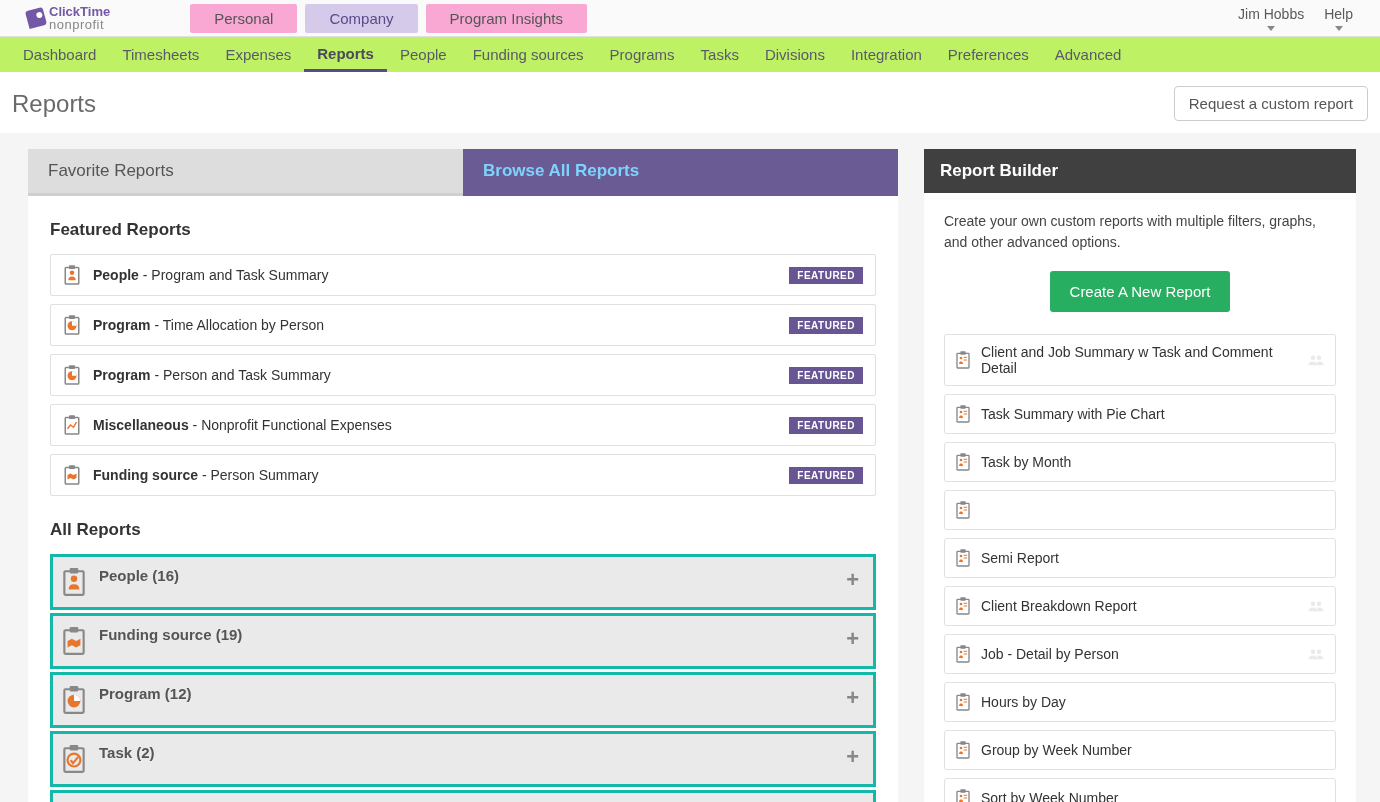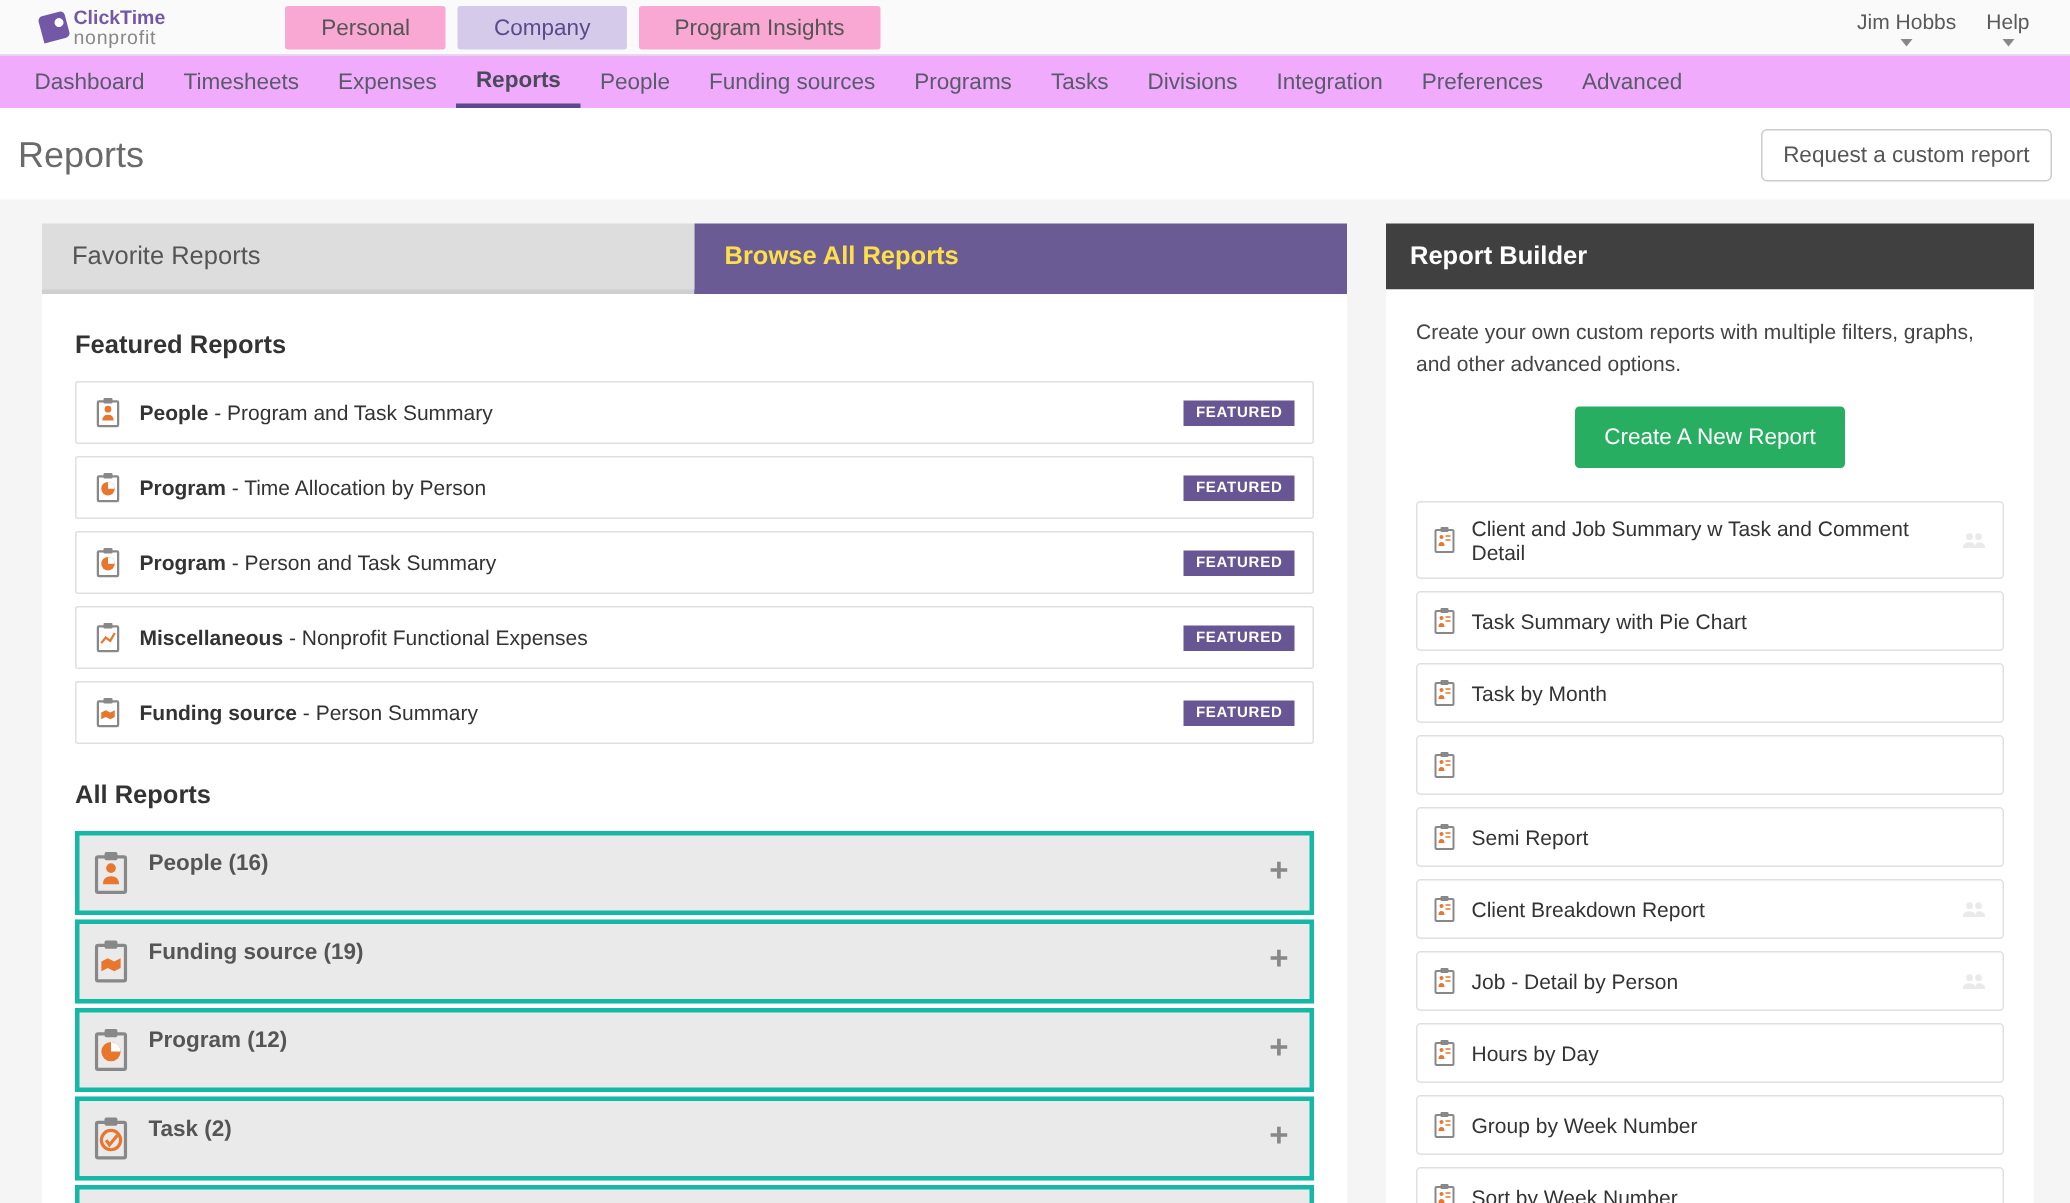--- a/index.html
+++ b/index.html
@@ -16,39 +16,39 @@
   
   .mode-tabs { display: flex; gap: 8px; }
   .mode-tab { padding: 6px 24px; background: #f9a8d4; color: #555; font-size: 15px; cursor: pointer; border-radius: 2px; }
   .mode-tab.active { background: #d6caea; color: #5b4a8a; font-weight: 500; }
   
   .user-menu { margin-left: auto; display: flex; gap: 20px; color: #5a5a5a; font-size: 14px; }
   .user-menu-item { cursor: pointer; display: flex; align-items: center; gap: 4px; flex-direction: column; }
   .caret-down { display: inline-block; width: 0; height: 0; border-left: 4px solid transparent; border-right: 4px solid transparent; border-top: 5px solid #888; }
   
   
-  .nav-bar { display: flex; background: #f0abfc; padding: 0 10px; height: 35px; align-items: stretch; }
+  .nav-bar { display: flex; background: #bef264; padding: 0 10px; height: 35px; align-items: stretch; }
   .nav-item { padding: 0 13px; color: #5a5a6a; font-size: 15px; cursor: pointer; display: flex; align-items: center; }
   .nav-item.active { font-weight: 700; color: #4a4a5a; border-bottom: 3px solid #5b4a8a; }
   
   
   .page-header { display: flex; align-items: center; padding: 14px 12px 12px; }
   .page-title { font-size: 24px; color: #6a6a6a; font-weight: 400; }
   .request-btn { margin-left: auto; padding: 8px 14px; border: 1px solid #ccc; border-radius: 4px; background: #fff; color: #555; font-size: 15px; cursor: pointer; }
   
   
   .content { display: flex; gap: 26px; padding: 16px 24px 0 28px; background: #f5f5f5; }
   .left-col { flex: 0 0 870px; }
   .right-col { flex: 1; }
   
   
   .report-tabs { display: flex; }
   .report-tab { flex: 1; padding: 12px 20px; font-size: 17px; cursor: pointer; }
   .report-tab.fav { background: #ddd; color: #555; border-bottom: 3px solid #cfcfcf; }
-  .report-tab.browse { background: #6b5b95; color: #fde047; font-weight: 600; border-bottom: 3px solid #6b5b95; }
+  .report-tab.browse { background: #6b5b95; color: #7dd3fc; font-weight: 600; border-bottom: 3px solid #6b5b95; }
   
   .left-body { background: #fff; padding: 24px 22px 40px; }
   .section-title { font-size: 17px; font-weight: 700; color: #333; margin-bottom: 14px; }
   
   
   .featured-row { display: flex; align-items: center; border: 1px solid #e0e0e0; border-radius: 2px; padding: 9px 12px; margin-bottom: 8px; cursor: pointer; }
   .featured-row .fr-icon { width: 18px; height: 22px; margin-right: 12px; flex-shrink: 0; }
   .featured-row .fr-label { flex: 1; font-size: 14px; color: #333; }
   .featured-row .fr-label b { font-weight: 700; }
   .featured-badge { background: #685694; color: #fff; font-size: 10px; font-weight: 700; padding: 3px 8px; letter-spacing: 0.5px; }

